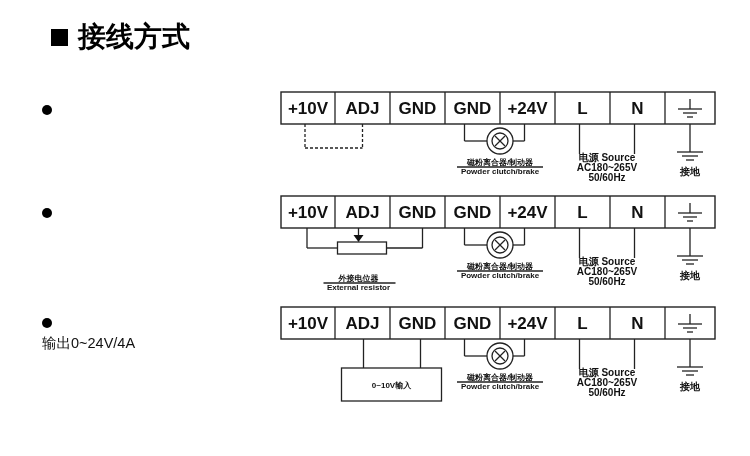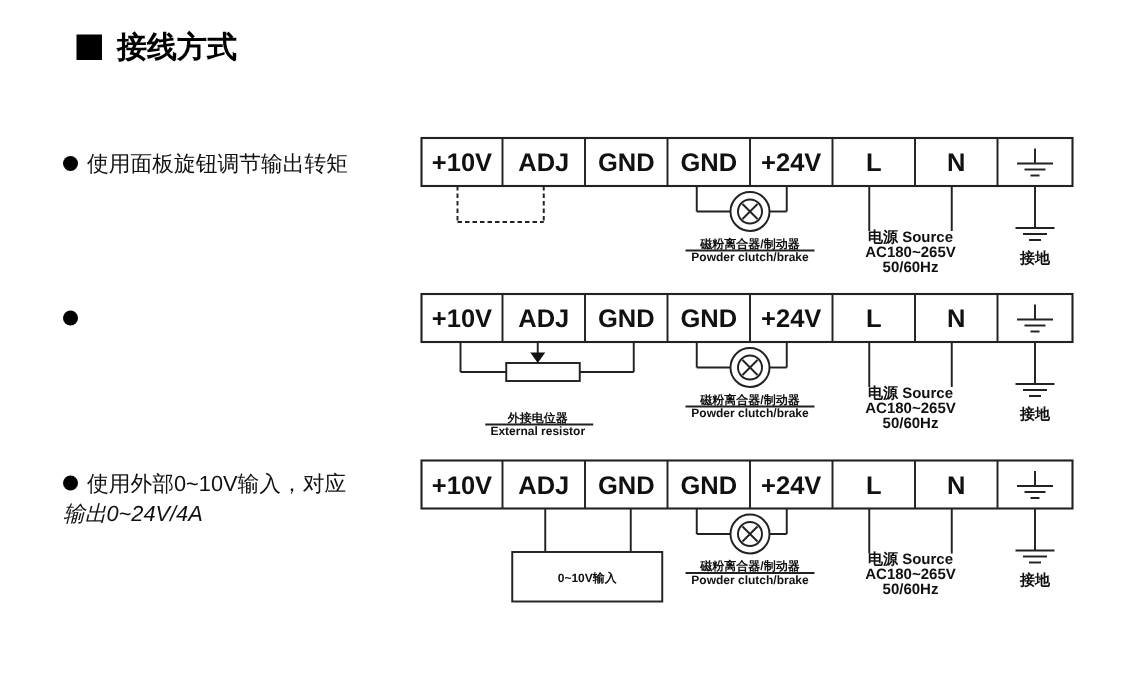--- a/index.html
+++ b/index.html
@@ -1,42 +1,42 @@
 <!DOCTYPE html>
 <html><head>
 <meta charset="utf-8">
 <style>
   html,body{margin:0;padding:0;background:#fff;}
   body{width:750px;height:456px;position:relative;overflow:hidden;font-family:"Liberation Sans","DejaVu Sans",sans-serif;color:#000;}
-  .title{position:absolute;left:40px;top:18px;font-size:20px;font-weight:bold;display:flex;align-items:center;gap:10px;padding-left:11px;}
+  .title{position:absolute;left:40px;top:18px;font-size:28px;font-weight:bold;display:flex;align-items:center;gap:10px;padding-left:11px;}
   .title .sq{width:17px;height:17px;background:#000;display:inline-block;}
   .desc{position:absolute;left:42px;font-size:14.5px;line-height:20px;color:#111;}
   .desc .dot{display:inline-block;width:10px;height:10px;border-radius:50%;background:#000;margin-right:6px;vertical-align:0px;}
-  .desc .cont{padding-left:0;font-style:italic;}
+  .desc .cont{padding-left:0;}
   svg{position:absolute;left:0;top:0;}
   .tlabel{font-family:"Liberation Sans",sans-serif;font-weight:bold;font-size:17px;fill:#111;}
   .small{font-family:"Liberation Sans",sans-serif;font-weight:bold;font-size:8px;fill:#111;}
   .src{font-family:"Liberation Sans",sans-serif;font-weight:bold;font-size:10px;fill:#111;}
 </style>
 </head>
 <body>
 
 <div class="title">
   <span class="sq"></span>
   <span>接线方式</span>
 </div>
 
 <div class="desc" style="top:100px">
-  <span class="dot"></span><span>使用面板旋钮调节输出转矩</span>
+  <span class="dot"></span>
 </div>
 <div class="desc" style="top:203px">
   <span class="dot"></span>
 </div>
 <div class="desc" style="top:313px">
-  <span class="dot"></span><span>使用外部0~10V输入，对应</span><br>
+  <span class="dot"></span><br>
   <span class="cont">输出0~24V/4A</span>
 </div>
 
 <svg id="diagram" width="750" height="456">
     <g>
       <rect x="281" y="92" width="434" height="32" fill="#fff" stroke="#222" stroke-width="1.4"></rect>
       <line x1="335" y1="92" x2="335" y2="124" stroke="#222" stroke-width="1.3"></line>
       <line x1="390" y1="92" x2="390" y2="124" stroke="#222" stroke-width="1.3"></line>
       <line x1="445" y1="92" x2="445" y2="124" stroke="#222" stroke-width="1.3"></line>
       <line x1="500" y1="92" x2="500" y2="124" stroke="#222" stroke-width="1.3"></line>

